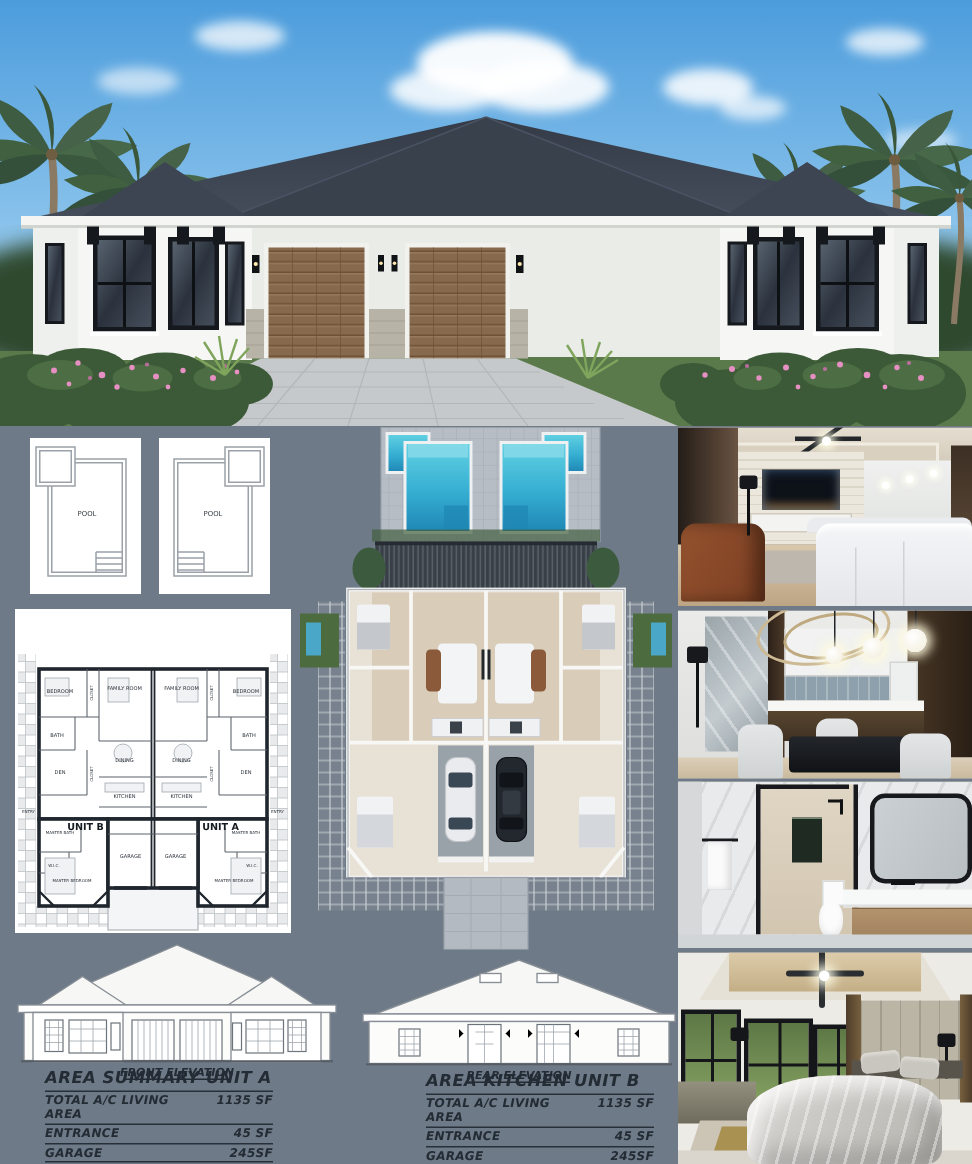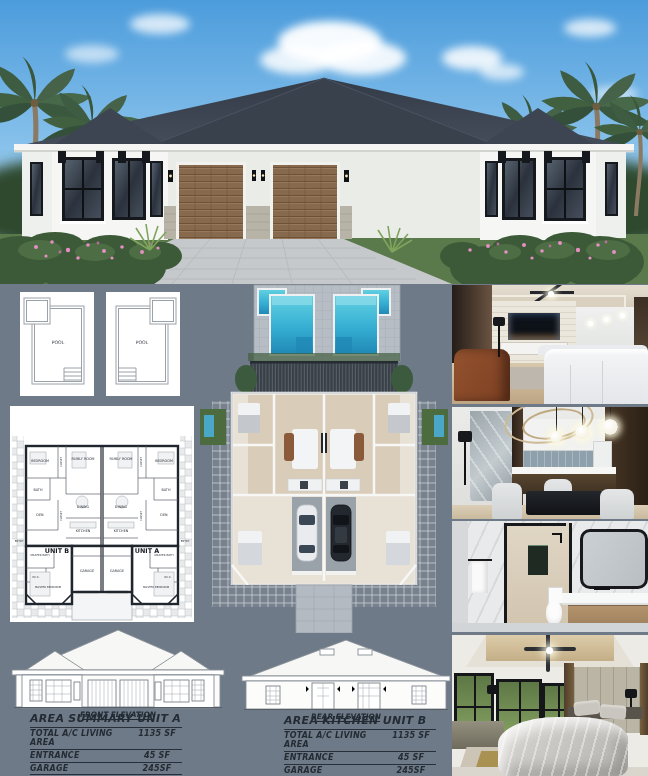--- a/index.html
+++ b/index.html
@@ -9,21 +9,21 @@
   svg text{font-family:"DejaVu Sans",sans-serif;}
 
   
   .arch{font-family:"DejaVu Sans",sans-serif;font-style:italic;font-weight:bold;color:#232b34;}
   .area-table{position:absolute;width:152px;}
   .at-title{font-size:11px;letter-spacing:.3px;margin-bottom:2px;}
   .at-rows{border-top:1.4px solid #27303a;}
   .at-row{display:flex;align-items:baseline;font-size:8px;letter-spacing:.2px;
           border-bottom:1.4px solid #27303a;padding:1.2px 0 1.6px 0;}
   .at-label{flex:1;}
-  .at-value{width:50px;text-align:center;}
+  .at-value{width:50px;text-align:right;}
 
   
   .photo{position:absolute;left:452px;width:196px;overflow:hidden;background:#888;}
   .photo .abs{position:absolute;}
 
   
   .p1-ceil{left:0;top:0;width:196px;height:26px;background:linear-gradient(#e5ddcf,#d2c9ba);}
   .p1-ceil-trim{left:30px;top:10px;width:140px;height:16px;border:2px solid #f1ece2;background:#d9d0c0;}
   .p1-fanbar{left:78px;top:6px;width:44px;height:3px;background:#23262a;}
   .p1-fanbar2{left:96px;top:-12px;width:3px;height:38px;background:#23262a;transform:rotate(55deg);}

